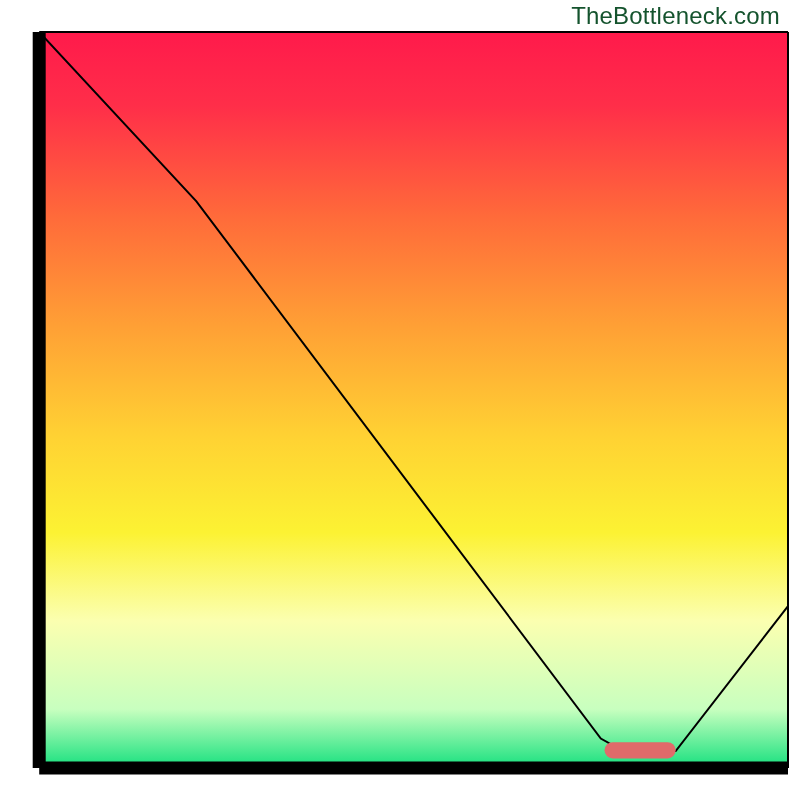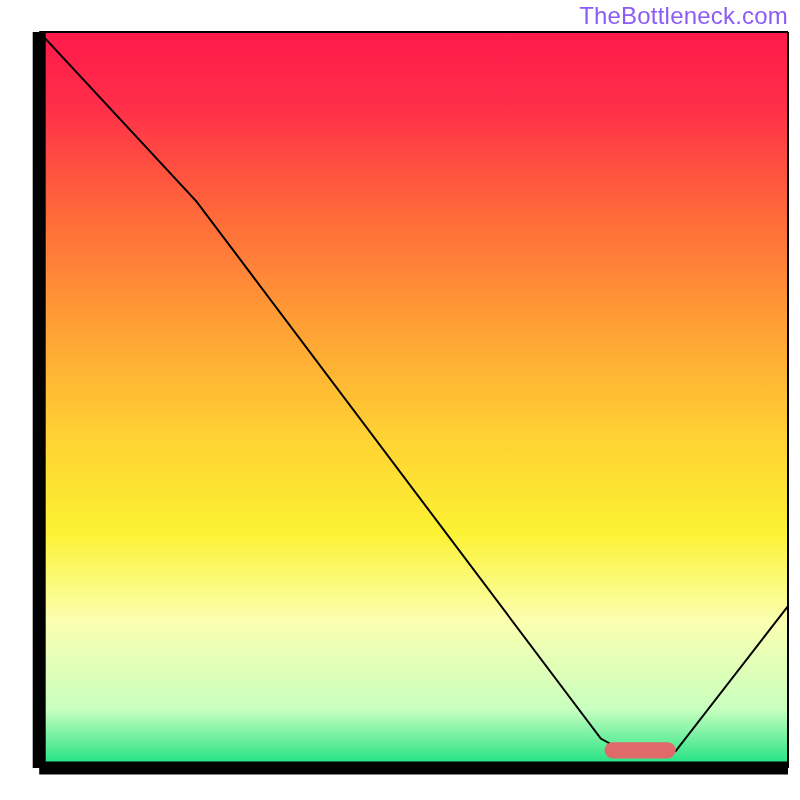--- a/index.html
+++ b/index.html
@@ -12,24 +12,24 @@
     overflow: hidden;
   }
   .stage {
     position: relative;
     width: 800px;
     height: 800px;
   }
   .watermark {
     position: absolute;
     top: 2px;
-    right: 12px;
+    right: 20px;
     font-size: 24px;
     font-weight: 400;
-    color: #8b5cf6;
+    color: #14532d;
     letter-spacing: 0.2px;
     user-select: none;
   }
   svg.plot {
     display: block;
     width: 800px;
     height: 800px;
   }
 </style>
 </head>

